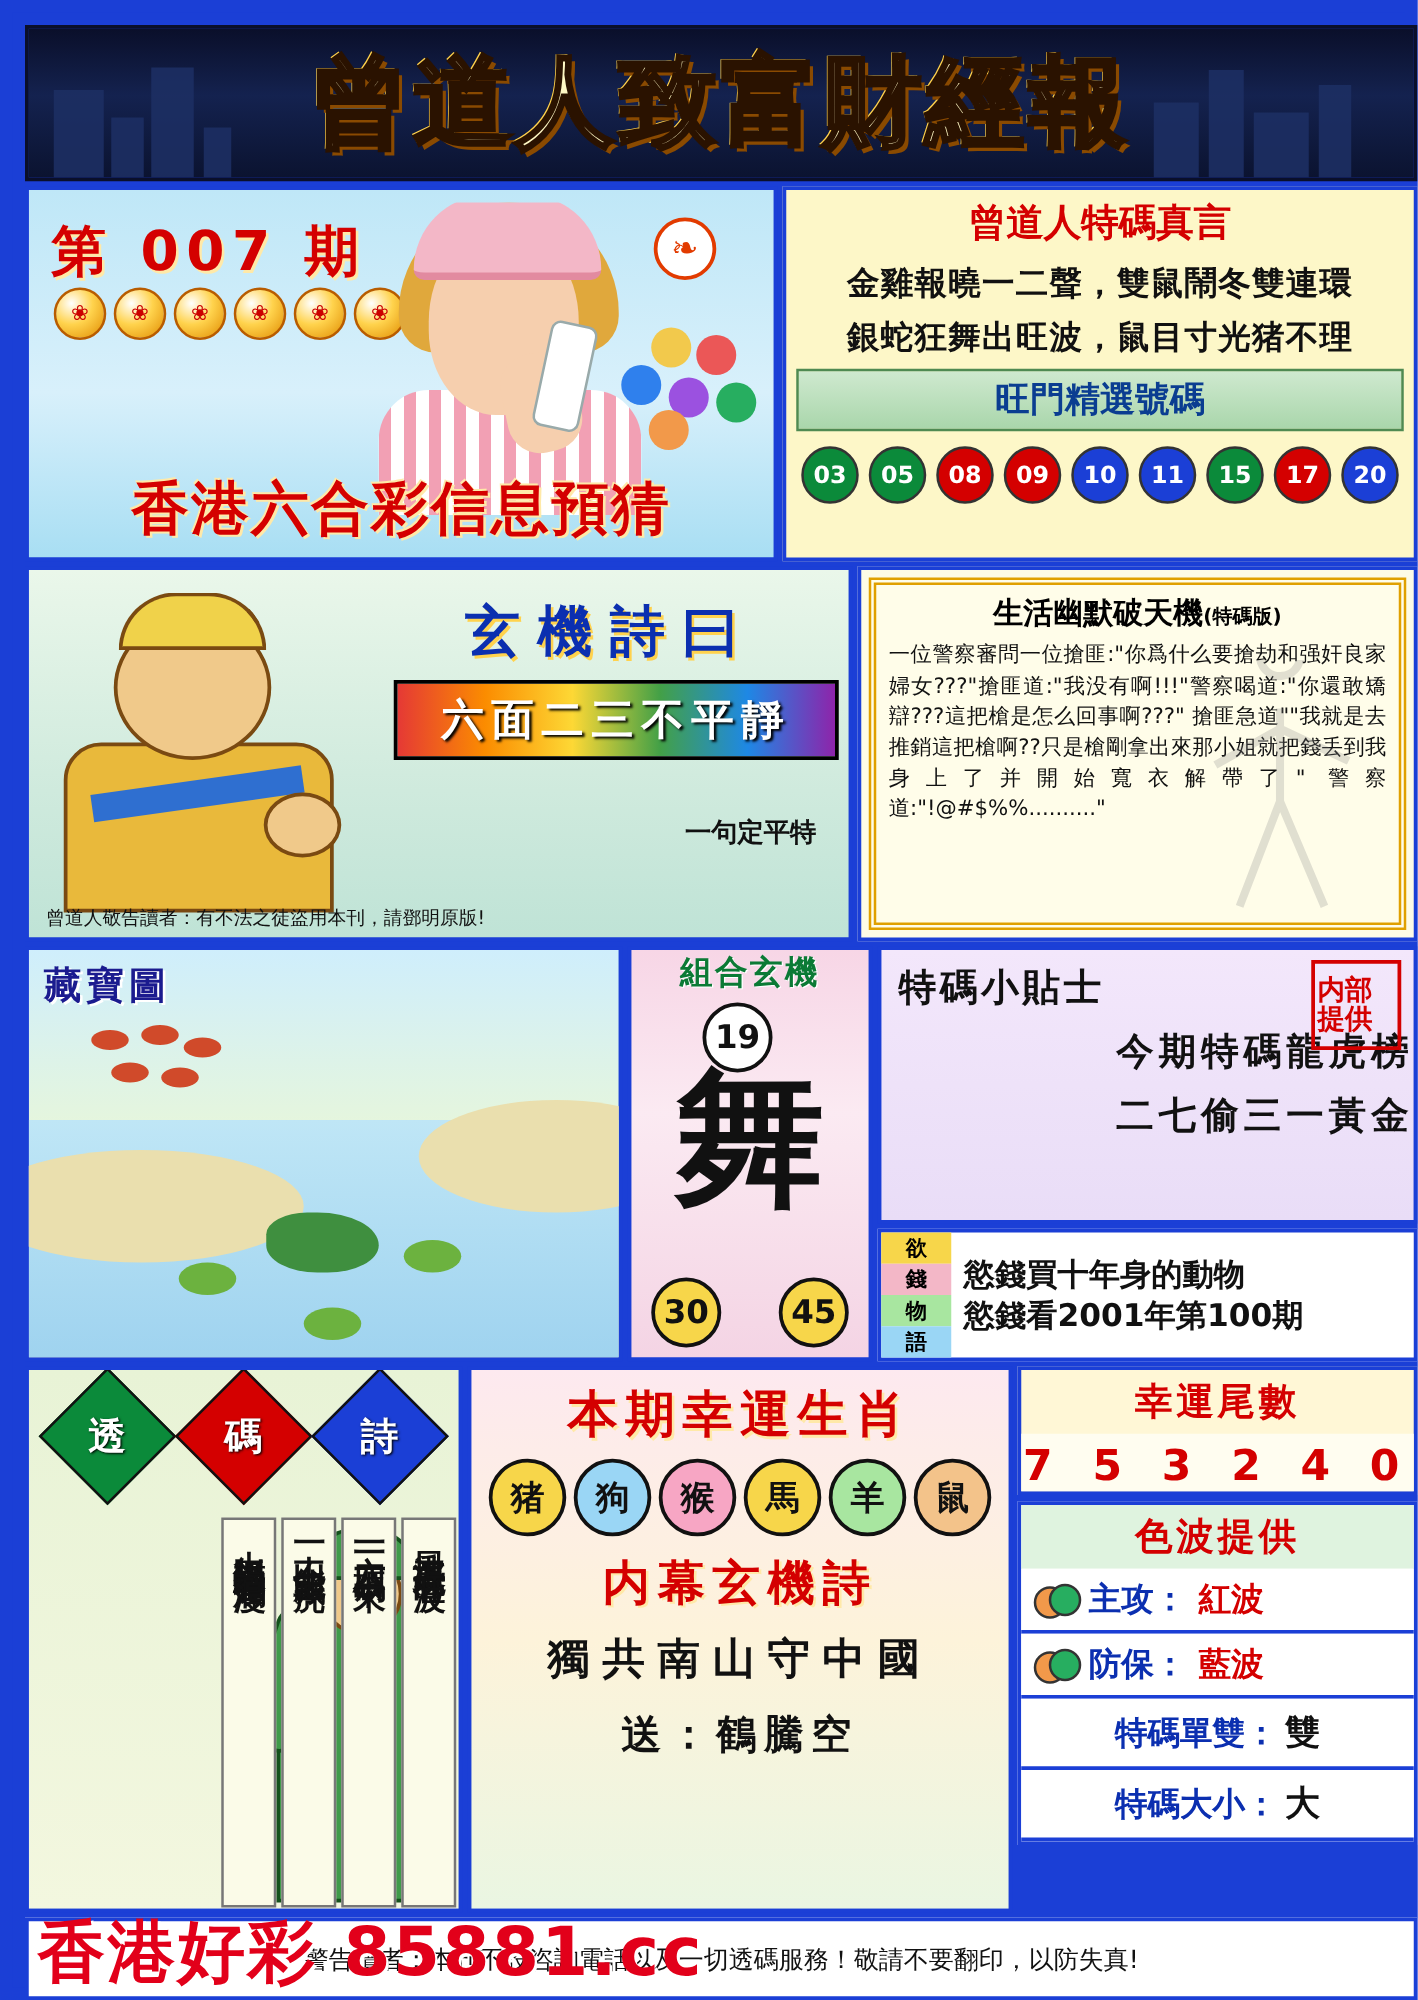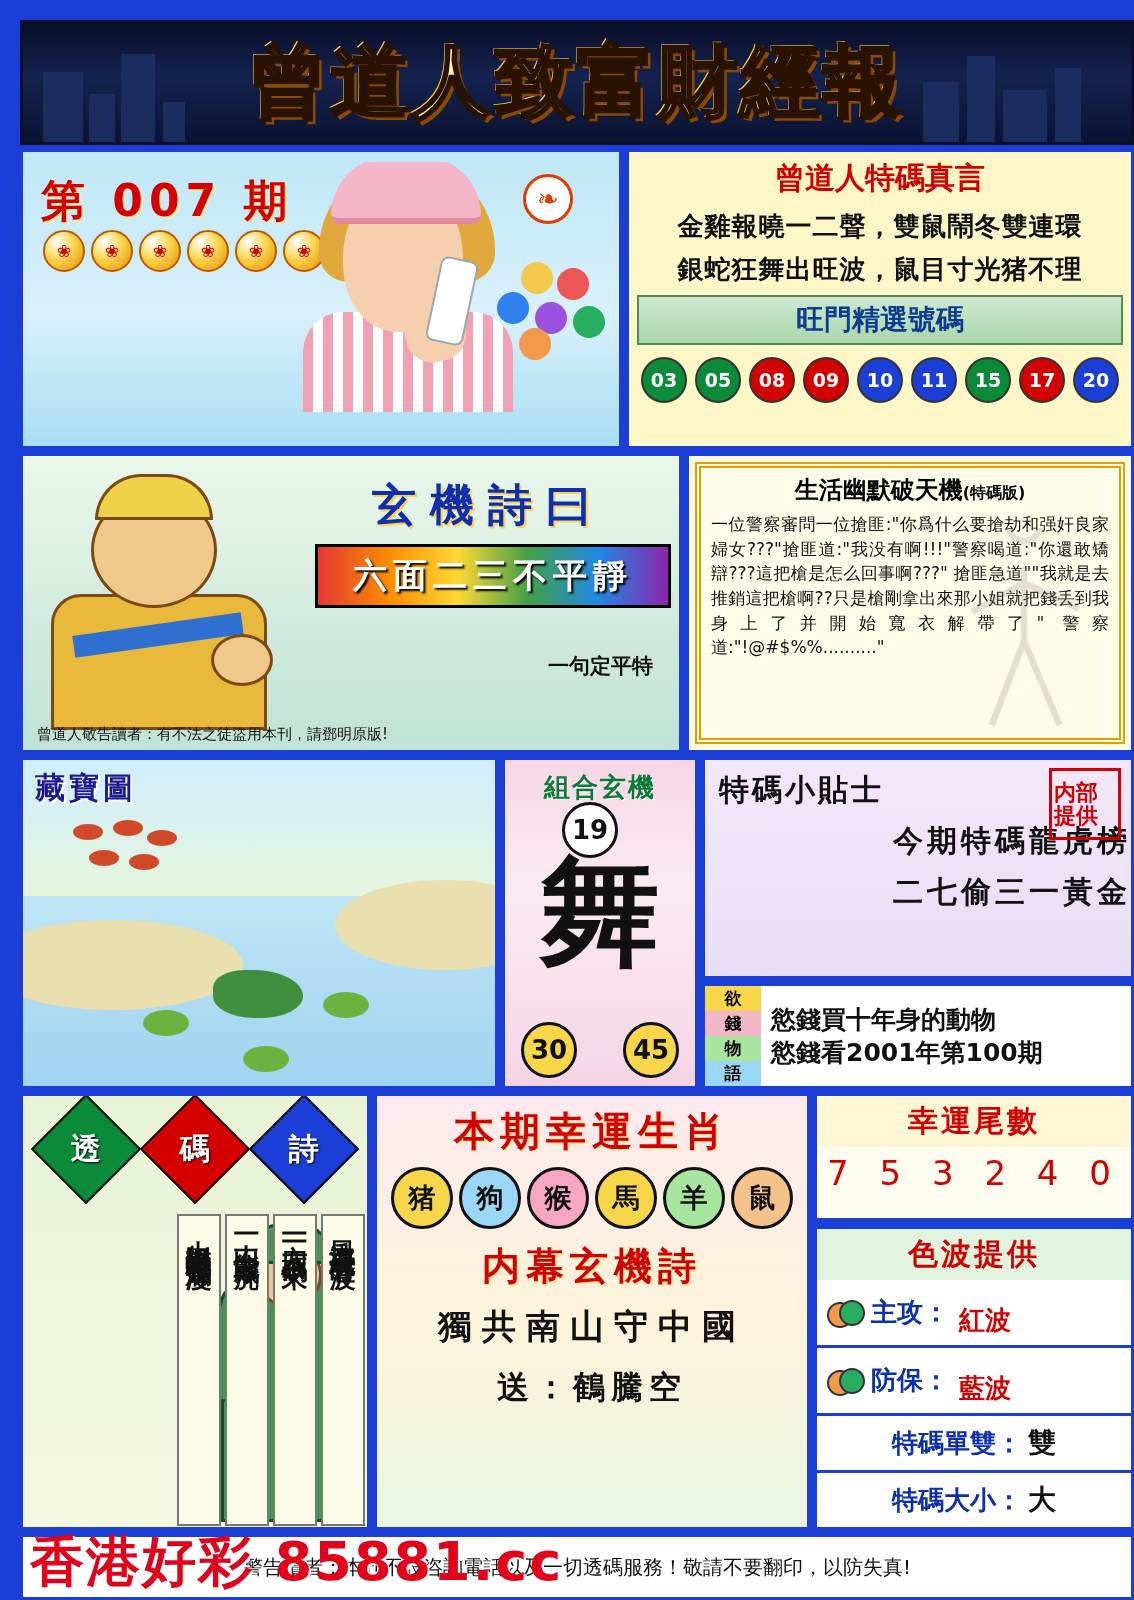--- a/index.html
+++ b/index.html
@@ -167,21 +167,21 @@
   .bird{position:absolute;left:190px;top:210px;width:90px;height:48px;background:#3f8f3f;border-radius:40% 60% 50% 50%;}
   .tree{position:absolute;left:40px;top:60px;width:120px;height:90px;}
   .tree b{position:absolute;display:block;width:30px;height:16px;background:#d04a2a;border-radius:50%;}
   .combo{
     position:absolute;left:482px;top:0;width:196px;height:332px;
     background:linear-gradient(180deg,#f7d6e6,#fbeaf2 40%,#f4d4e4);
     border:3px solid #1b3fd6;box-sizing:border-box;overflow:hidden;
   }
   .comboTitle{
     text-align:center;font-size:26px;font-weight:bold;color:#0b7a35;letter-spacing:2px;
-    padding-top:10px;text-shadow:1px 1px 0 #fff;
+    padding-top:0;text-shadow:1px 1px 0 #fff;
   }
   .bigChar{
     position:absolute;left:0;top:92px;width:100%;text-align:center;
     font-size:120px;font-weight:bold;color:#111;line-height:1;
   }
   .cNum{
     position:absolute;width:50px;height:50px;border-radius:50%;border:3px solid #111;
     display:flex;align-items:center;justify-content:center;font-size:26px;font-weight:bold;color:#111;
   }
   .tipsBox{
@@ -256,26 +256,26 @@
   .insideLine{
     text-align:center;font-size:34px;font-weight:bold;color:#111;letter-spacing:10px;margin-top:12px;
   }
   .sendLine{text-align:center;font-size:32px;font-weight:bold;color:#111;margin-top:16px;letter-spacing:6px;}
   .rightCol{position:absolute;left:794px;top:0;width:320px;height:437px;}
   .rcBox{
     border:3px solid #1b3fd6;box-sizing:border-box;background:#fff7d6;margin-bottom:5px;
     text-align:center;
   }
   .rcTitle{font-size:30px;font-weight:bold;color:#d40000;padding:5px 16px;letter-spacing:3px;}
-  .rcDigits{font-size:34px;font-weight:normal;color:#d40000;letter-spacing:10px;padding:6px 0 25px;background:#fffdf0;text-align:center;}
+  .rcDigits{font-size:34px;font-weight:bold;color:#d40000;letter-spacing:10px;padding:6px 0 0;background:#fffdf0;text-align:center;}
   .waveRow{
     display:flex;align-items:center;gap:10px;padding:7px 10px;background:#fff;border-bottom:3px solid #1b3fd6;
   }
   .waveRow .lbl{font-size:26px;font-weight:bold;color:#0b2fb0;}
-  .waveRow .val{font-size:26px;font-weight:bold;color:#d40000;margin-top:16px;}
+  .waveRow .val{font-size:26px;font-weight:bold;color:#d40000;}
   .twoBall{position:relative;width:34px;height:26px;flex:none;}
   .twoBall i{position:absolute;width:22px;height:22px;border-radius:50%;border:2px solid #333;}
   .simpleRow{
     display:flex;align-items:center;justify-content:center;gap:6px;background:#fff;padding:8px 0;
     border-bottom:3px solid #1b3fd6;
   }
   .simpleRow .lbl{font-size:26px;font-weight:bold;color:#0b2fb0;}
   .simpleRow .val{font-size:28px;font-weight:bold;color:#111;}
   
   .footer{
@@ -331,20 +331,21 @@
       </div>
       <div class="logoSwirl">❧</div>
       <div class="dots">
         <i style="left:30px;top:0;background:#f2c94c"></i>
         <i style="left:66px;top:6px;background:#eb5757"></i>
         <i style="left:6px;top:30px;background:#2f80ed"></i>
         <i style="left:44px;top:40px;background:#9b51e0"></i>
         <i style="left:82px;top:44px;background:#27ae60"></i>
         <i style="left:28px;top:66px;background:#f2994a"></i>
       </div>
+      <div class="bottomTitle">香港六合彩信息預猜</div>
     </div>
 
     <div class="predictBox">
       <div class="predTitle">曾道人特碼真言</div>
       <div class="predLine">金雞報曉一二聲，雙鼠鬧冬雙連環</div>
       <div class="predLine">銀蛇狂舞出旺波，鼠目寸光猪不理</div>
       <div class="hotHeader">旺門精選號碼</div>
       <div class="hotNums" id="hotNums">
           <div class="hotNum" style="background: rgb(11, 138, 58);">03</div>
           <div class="hotNum" style="background: rgb(11, 138, 58);">05</div>

